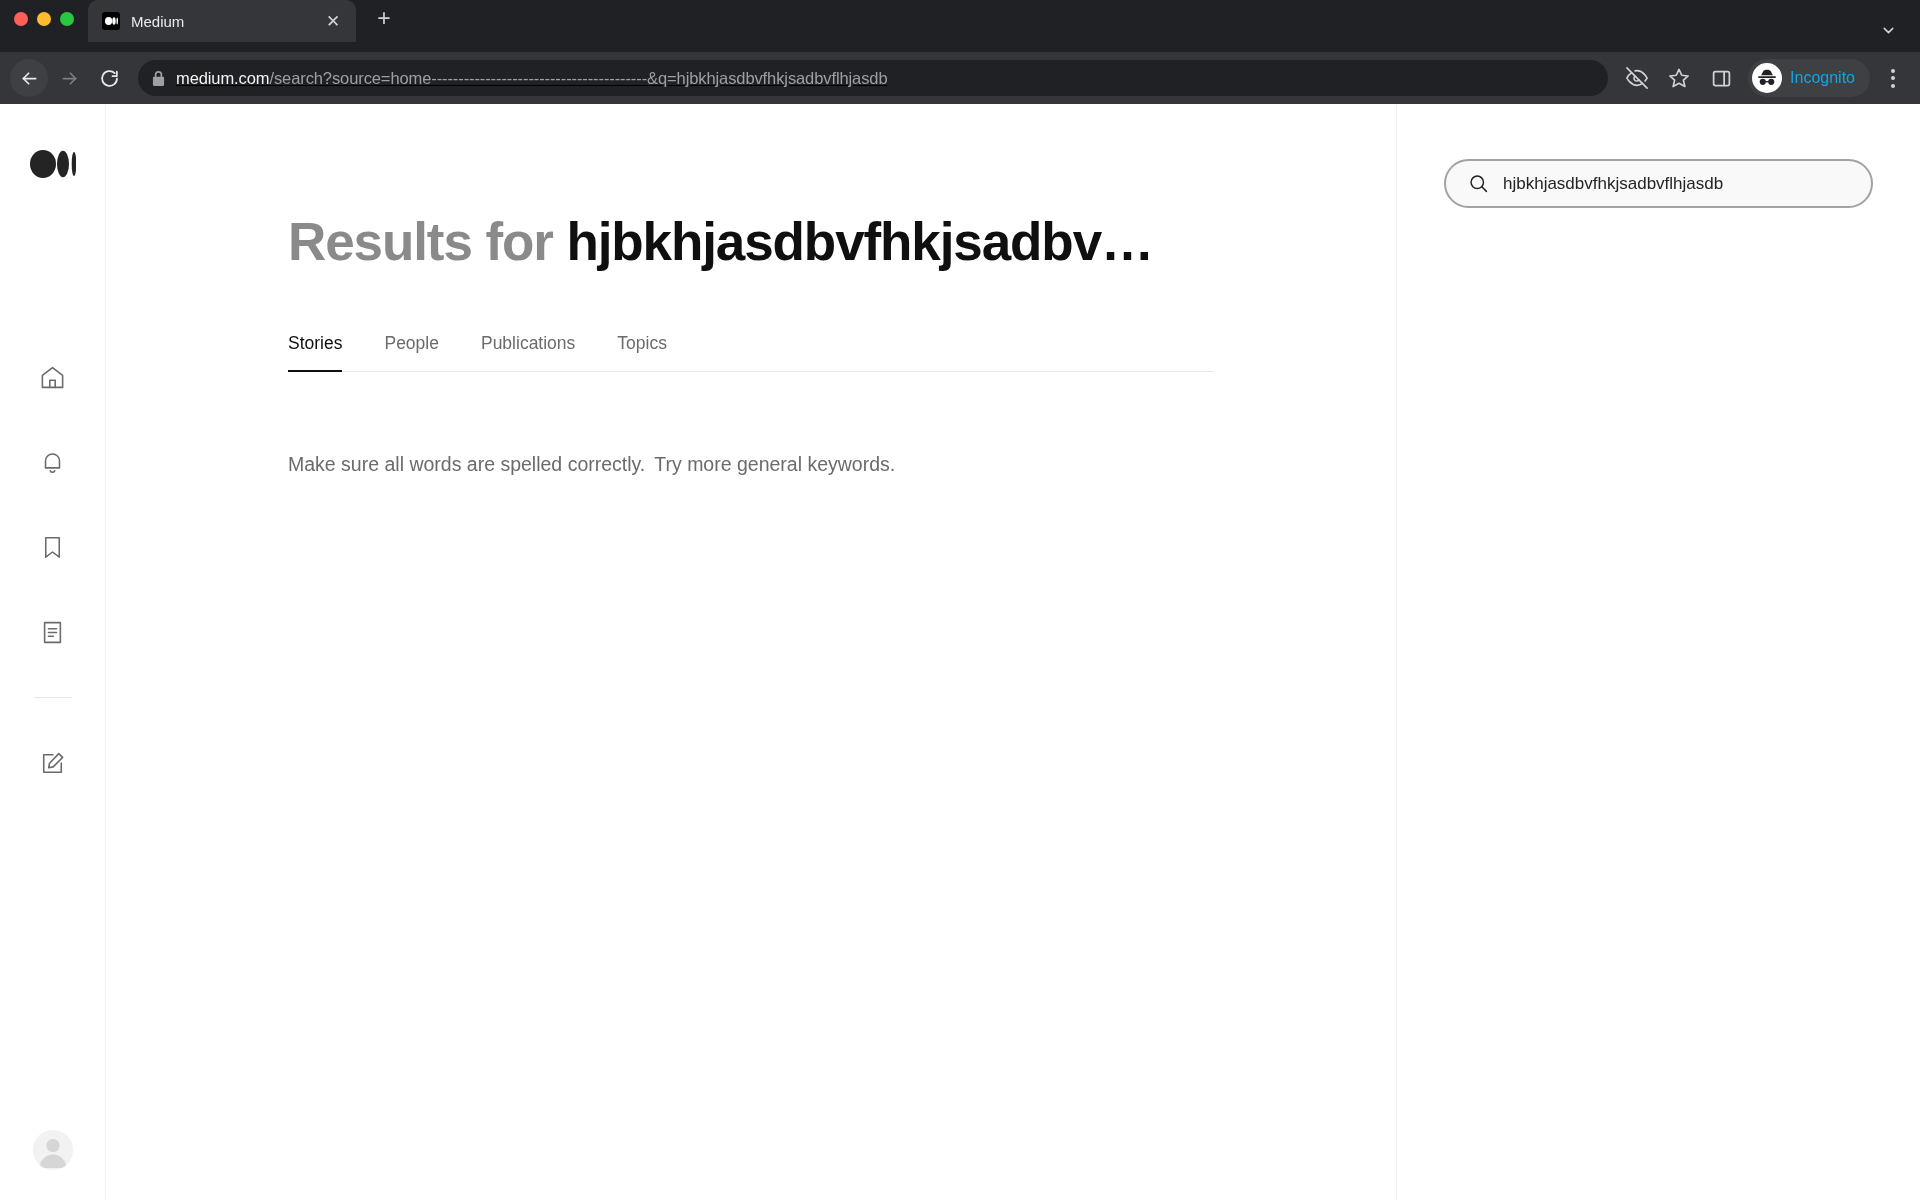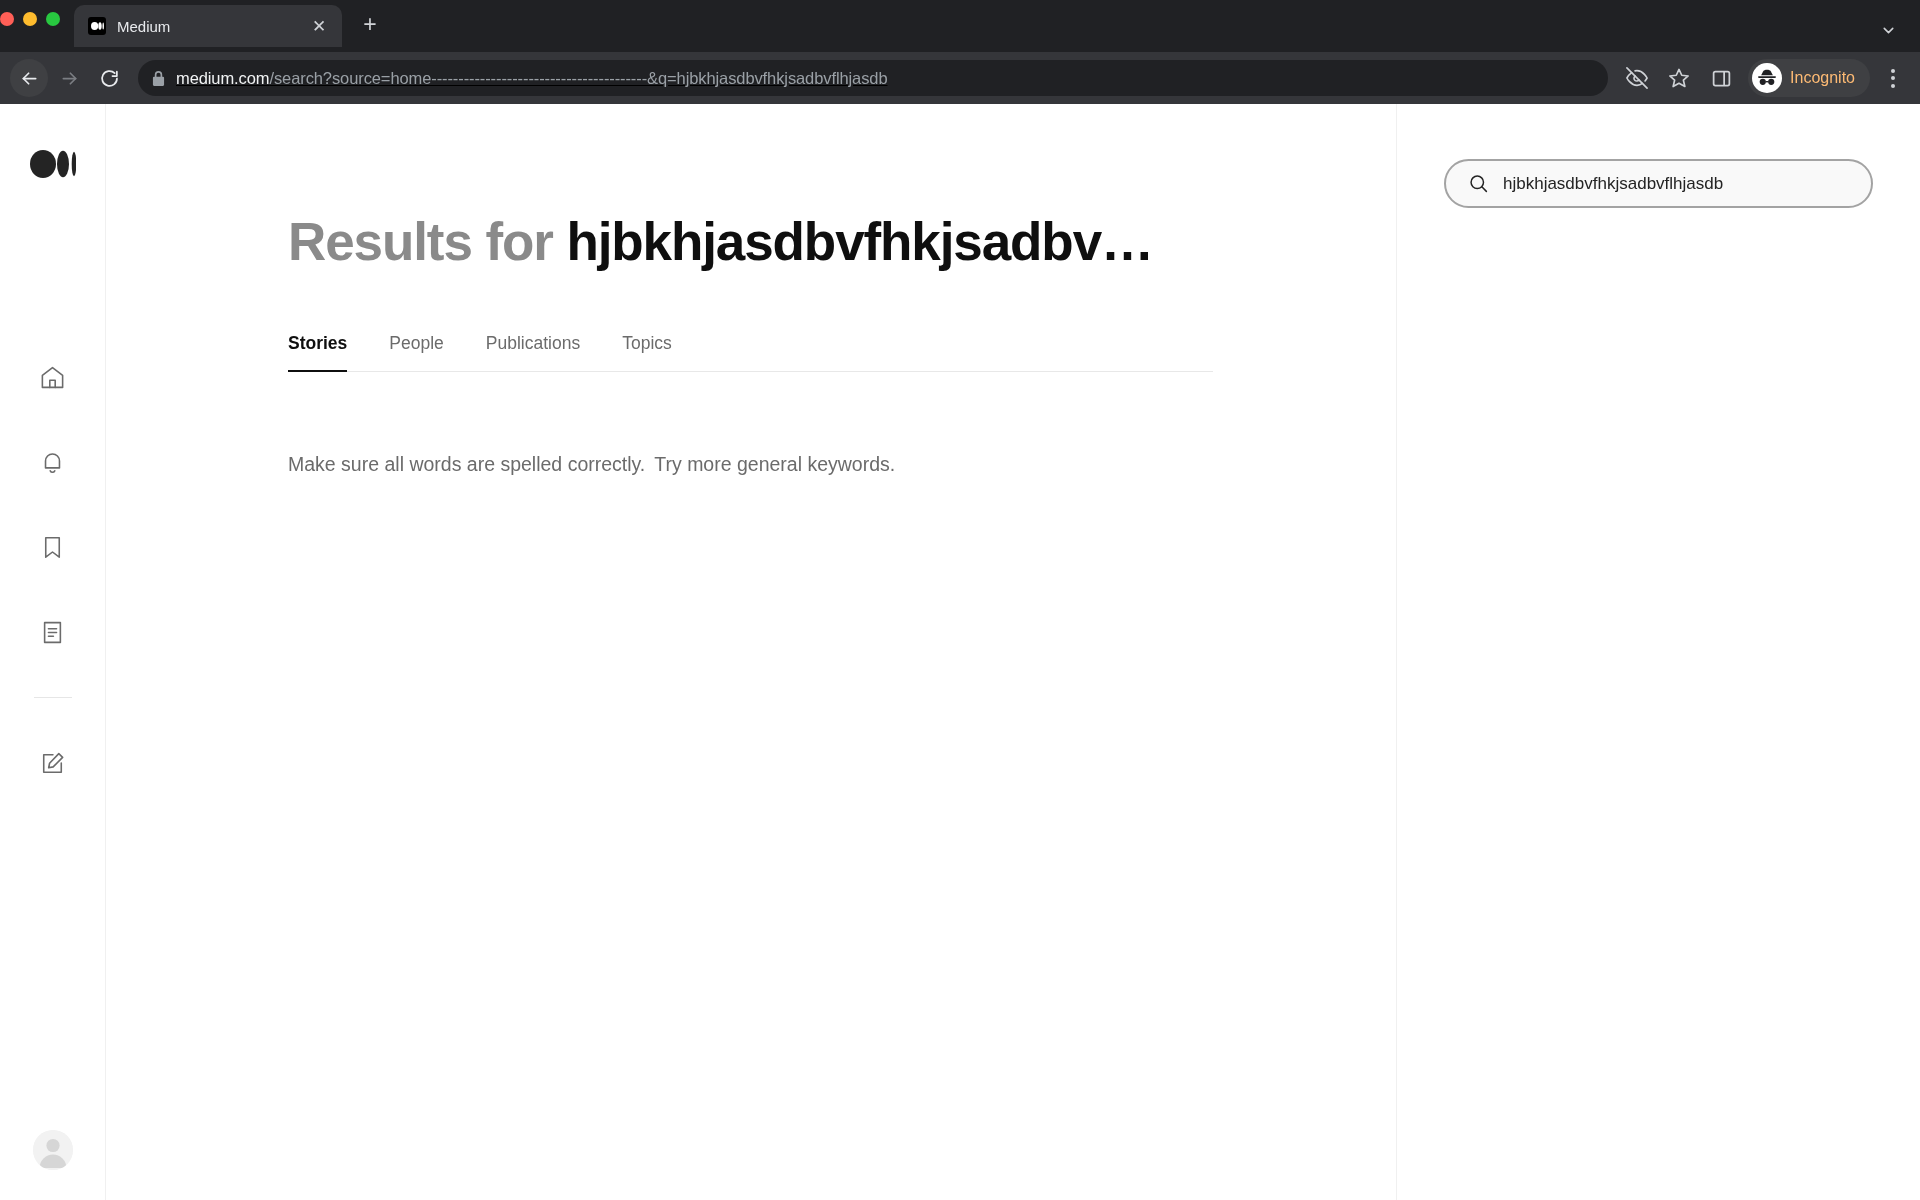--- a/index.html
+++ b/index.html
@@ -18,21 +18,22 @@
     height: 1200px;
     display: flex;
     flex-direction: column;
     background: #202124;
   }
 
   .titlebar {
     height: 52px;
     background: #202124;
     display: flex;
-    align-items: center;
+    align-items: flex-start;
+    padding-left: 14px;
     position: relative;
     flex: none;
   }
 
   .traffic {
     display: flex;
     align-items: center;
     gap: 9px;
     height: 52px;
     padding-bottom: 14px;
@@ -164,21 +165,21 @@
     margin-left: 4px;
   }
   .incognito-avatar {
     width: 30px; height: 30px;
     border-radius: 50%;
     background: #ffffff;
     display: flex; align-items: center; justify-content: center;
     flex: none;
   }
   .incognito-label {
-    color: #fdba74;
+    color: #0ea5e9;
     font-size: 16px;
     white-space: nowrap;
     text-align: center;
   }
   .kebab {
     width: 34px; height: 38px;
     display: flex; flex-direction: column; align-items: center; justify-content: center;
     gap: 3.5px;
     margin-left: 2px;
   }
@@ -271,21 +272,21 @@
   }
   .tabs-item {
     font-size: 17.5px;
     color: #6b6b6b;
     padding-bottom: 17px;
     position: relative;
     white-space: nowrap;
   }
   .tabs-item.active {
     color: #0f0f0f;
-    font-weight: 700;
+    font-weight: 400;
   }
   .tabs-item.active::after {
     content: "";
     position: absolute;
     left: 0; right: 0; bottom: -1px;
     height: 2px;
     background: #0f0f0f;
   }
 
   .suggestions {

